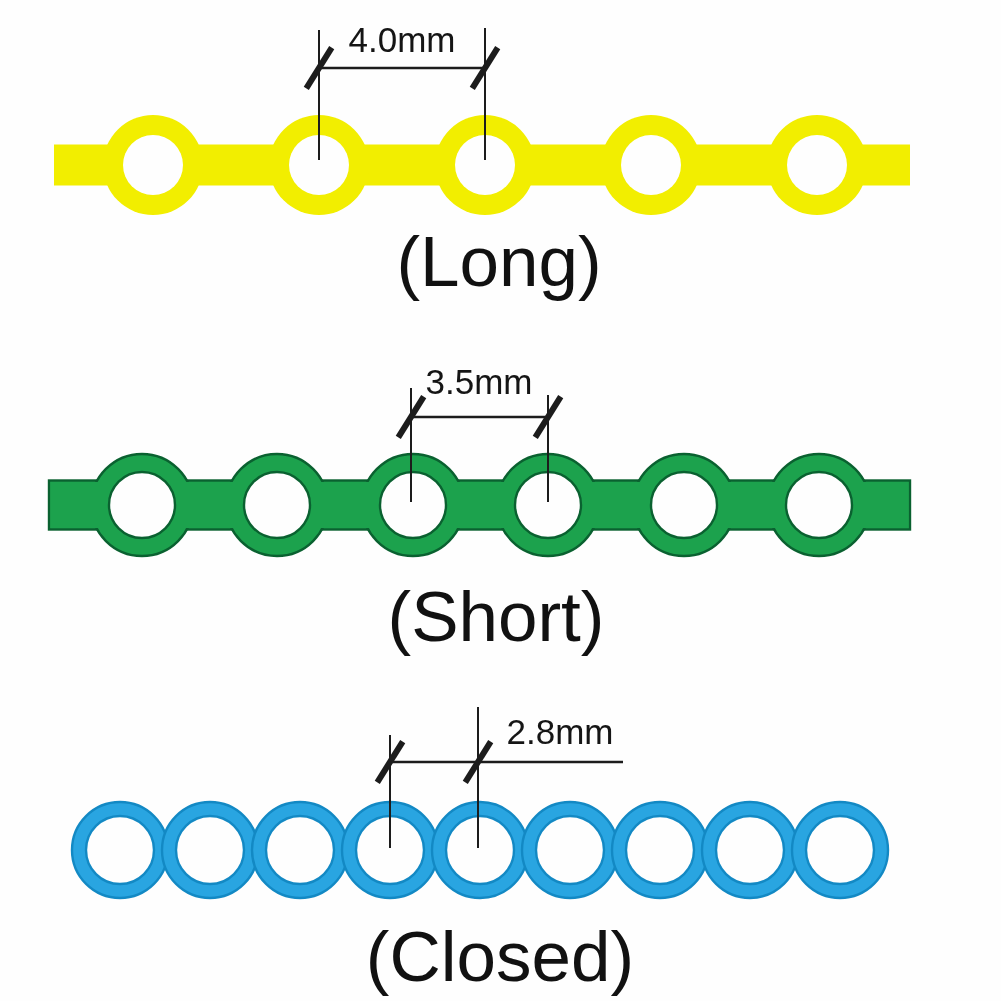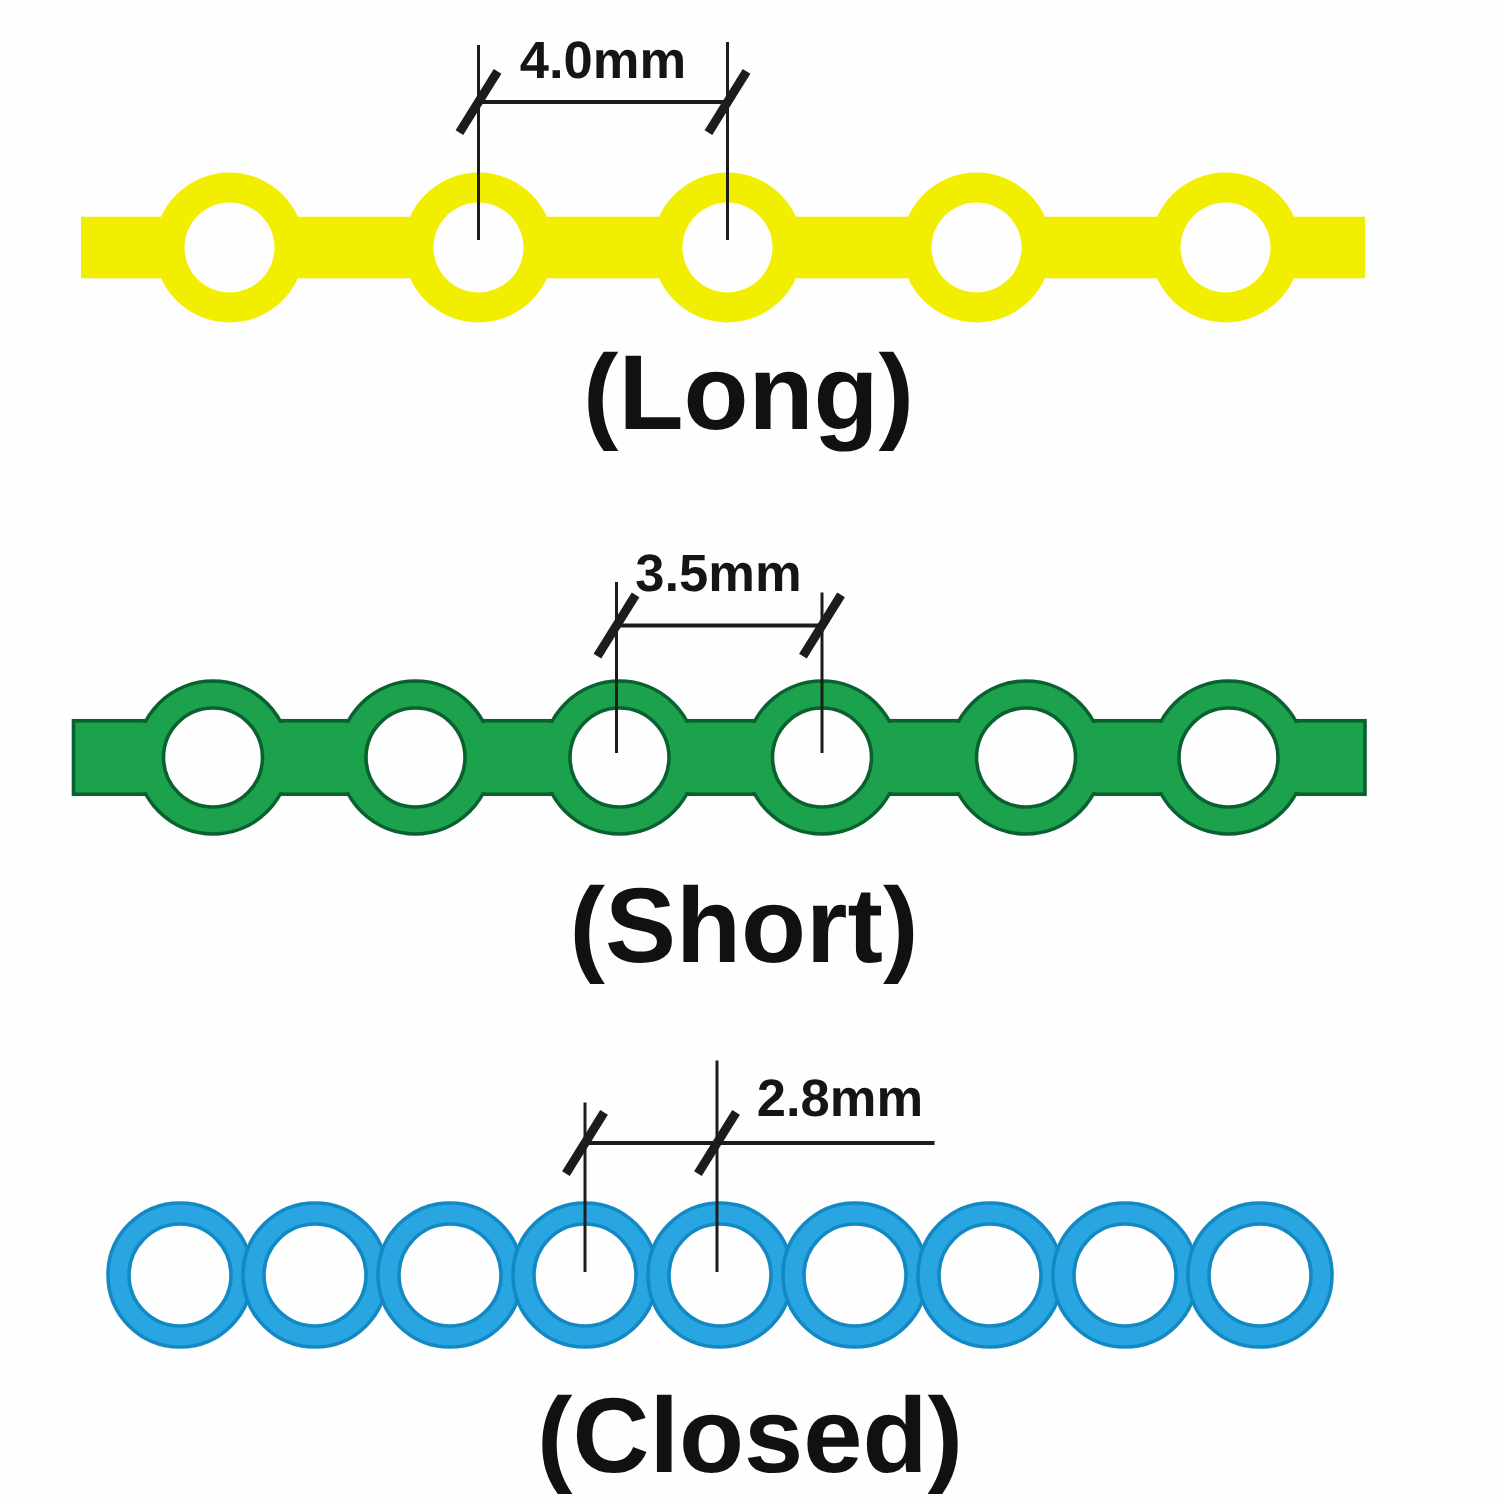--- a/index.html
+++ b/index.html
@@ -7,21 +7,20 @@
     padding: 0;
     background: #fefefe;
     width: 1001px;
     height: 1001px;
     overflow: hidden;
   }
   #stage {
     width: 1001px;
     height: 878px;
     position: relative;
-    font-weight: bold;
   }
   svg { display: block; }
   .dim-label {
     font-family: "Liberation Sans", "DejaVu Sans", sans-serif;
     font-size: 35px;
     fill: #151515;
   }
   .big-label {
     font-family: "Liberation Sans", "DejaVu Sans", sans-serif;
     font-size: 71px;

